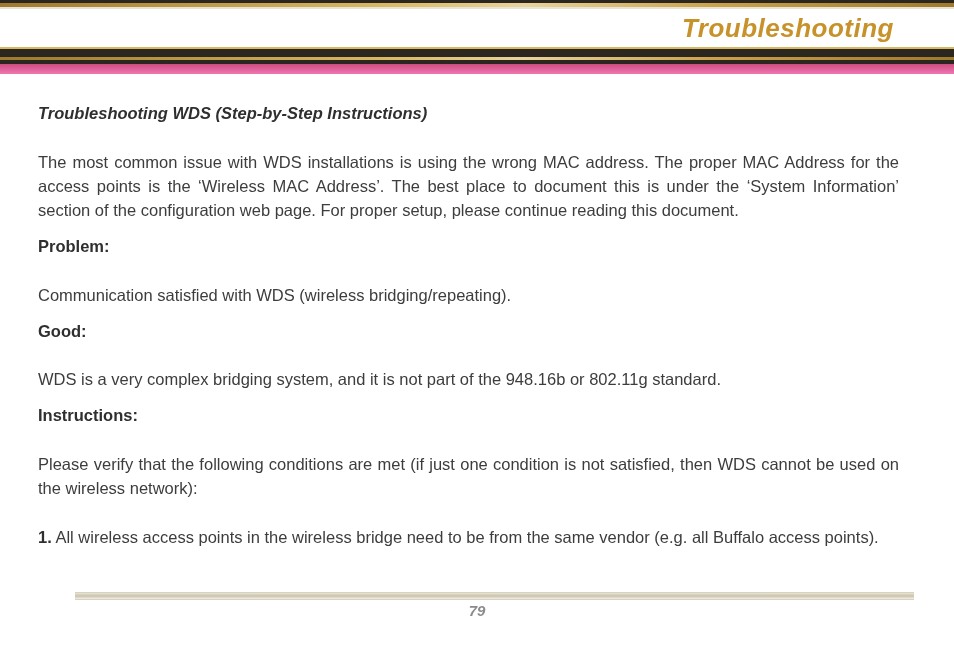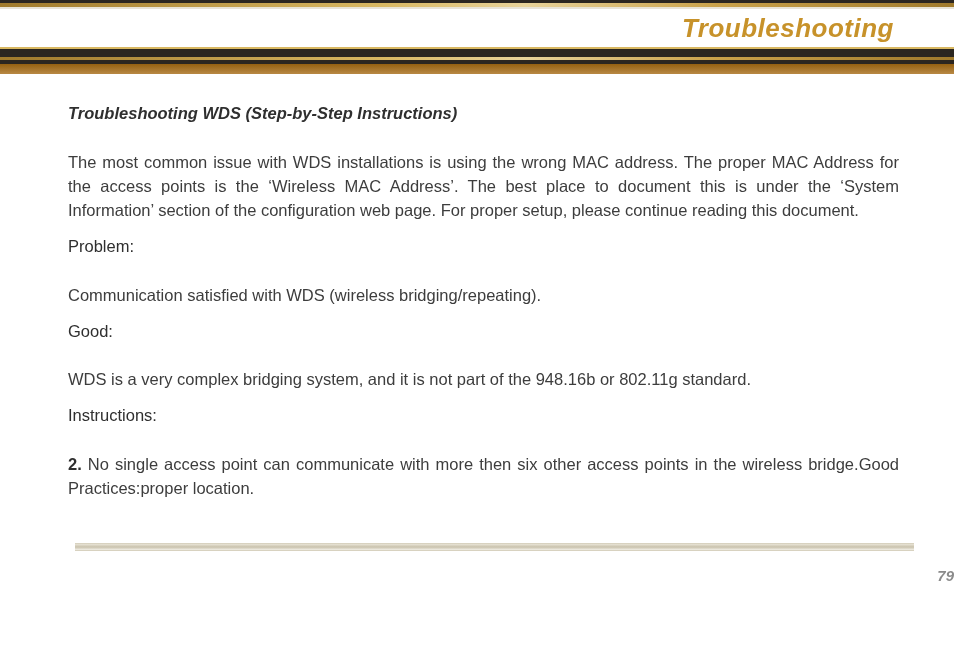--- a/index.html
+++ b/index.html
@@ -10,21 +10,21 @@
     font-family: Arial, Helvetica, sans-serif;
     color: #333;
   }
   .page {
     width: 954px;
     position: relative;
   }
   .header-band {
     width: 100%;
     position: relative;
-    background: #a16207;
+    background: #ec4899;
   }
   .stripe {
     height: 3px;
     width: 100%;
   }
   .stripe.dark { background: #2b2620; }
   .stripe.gold {
     height: 4px;
     background: linear-gradient(to right, #a07a2c 0%, #d9b862 40%, #e8d39a 55%, #caa24a 75%, #a07a2c 100%);
   }
@@ -44,63 +44,63 @@
     font-style: italic;
     color: #c7922a;
     letter-spacing: 0.5px;
   }
   .gold-gradient-bar {
     height: 10px;
     background: linear-gradient(to bottom, #6f5a2e 0%, #ffffff 100%);
     opacity: 0.25;
   }
   .content {
-    padding: 28px 55px 10px 68px;
+    padding: 28px 55px 10px 38px;
     font-size: 16.5px;
     line-height: 1.45;
     color: #3d3d3d;
   }
   .section-heading {
     font-weight: bold;
     font-style: italic;
     margin-bottom: 14px;
     color: #2f2f2f;
   }
   .para {
     margin-bottom: 12px;
     text-align: justify;
     margin-top: 25px;
   }
   .label {
-    font-weight: normal;
+    font-weight: bold;
     color: #2f2f2f;
     margin-bottom: 6px;
   }
   .num {
     font-weight: bold;
     color: #2f2f2f;
   }
   .footer-band {
     margin-top: 20px;
     padding-bottom: 20px;
   }
   .footer-rule {
     height: 6px;
     margin: 0 40px 0 75px;
     background: linear-gradient(to bottom, #e9e4d6 0%, #c9c2ad 50%, #f2efe6 100%);
     border-top: 1px solid #d8d2c0;
     border-bottom: 1px solid #d8d2c0;
   }
   .page-number {
-    text-align: right;
+    text-align: center;
     font-size: 15px;
     font-weight: bold;
     font-style: italic;
     color: #8b8b8b;
-    margin-top: 16px;
+    margin-top: 2px;
   }
 </style>
 </head>
 <body>
 
 <div class="page">
 
   <div class="header-band">
     <div class="stripe dark"></div>
     <div class="stripe gold"></div>
@@ -120,26 +120,27 @@
 
     <div class="para">The most common issue with WDS installations is using the wrong MAC address. The proper MAC Address for the access points is the ‘Wireless MAC Address’. The best place to document this is under the ‘System Information’ section of the configuration web page. For proper setup, please continue reading this document.</div>
 
     <div class="label">Problem:</div>
     <div class="para">Communication satisfied with WDS (wireless bridging/repeating).</div>
 
     <div class="label">Good:</div>
     <div class="para">WDS is a very complex bridging system, and it is not part of the 948.16b or 802.11g standard.</div>
 
     <div class="label">Instructions:</div>
+    <div class="para">Please verify that the following conditions are met (if just one condition is not satisfied, then WDS cannot be used on the wireless network):</div>
+
+    <div class="para">
+      <span class="num">1.</span><span> All wireless access points in the wireless bridge need to be from the same vendor (e.g. all Buffalo access points).</span>
+    </div>
 
 
-
-    <div class="para">
-      <span class="num">2.</span><span>  No single access point can communicate with more then six other access points in the wireless bridge.Good Practices:proper location.</span>
-    </div>
 
   </div>
 
   <div class="footer-band">
     <div class="footer-rule"></div>
     <div class="page-number">79</div>
   </div>
 
 </div>
 

